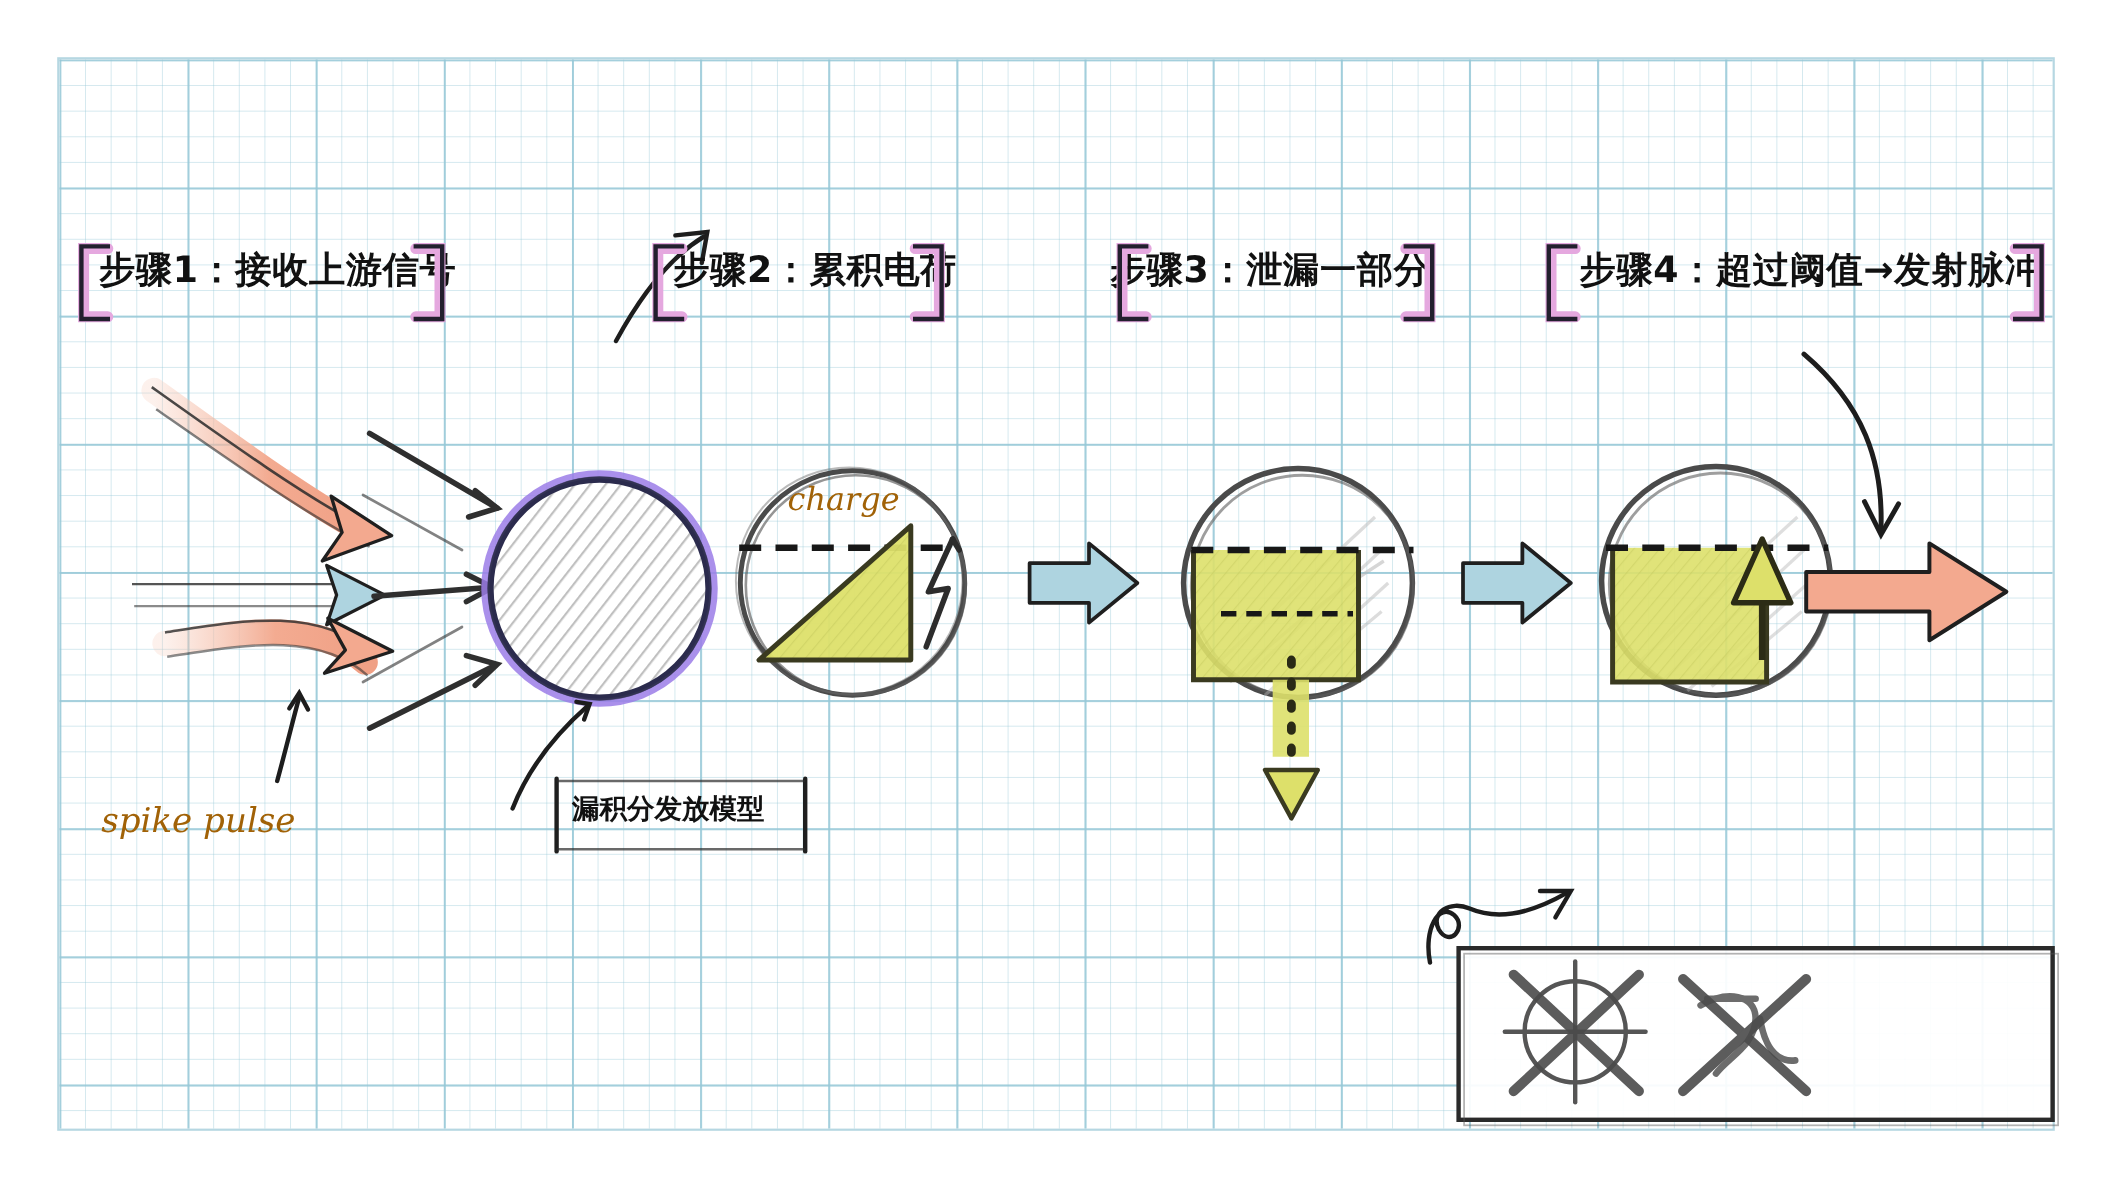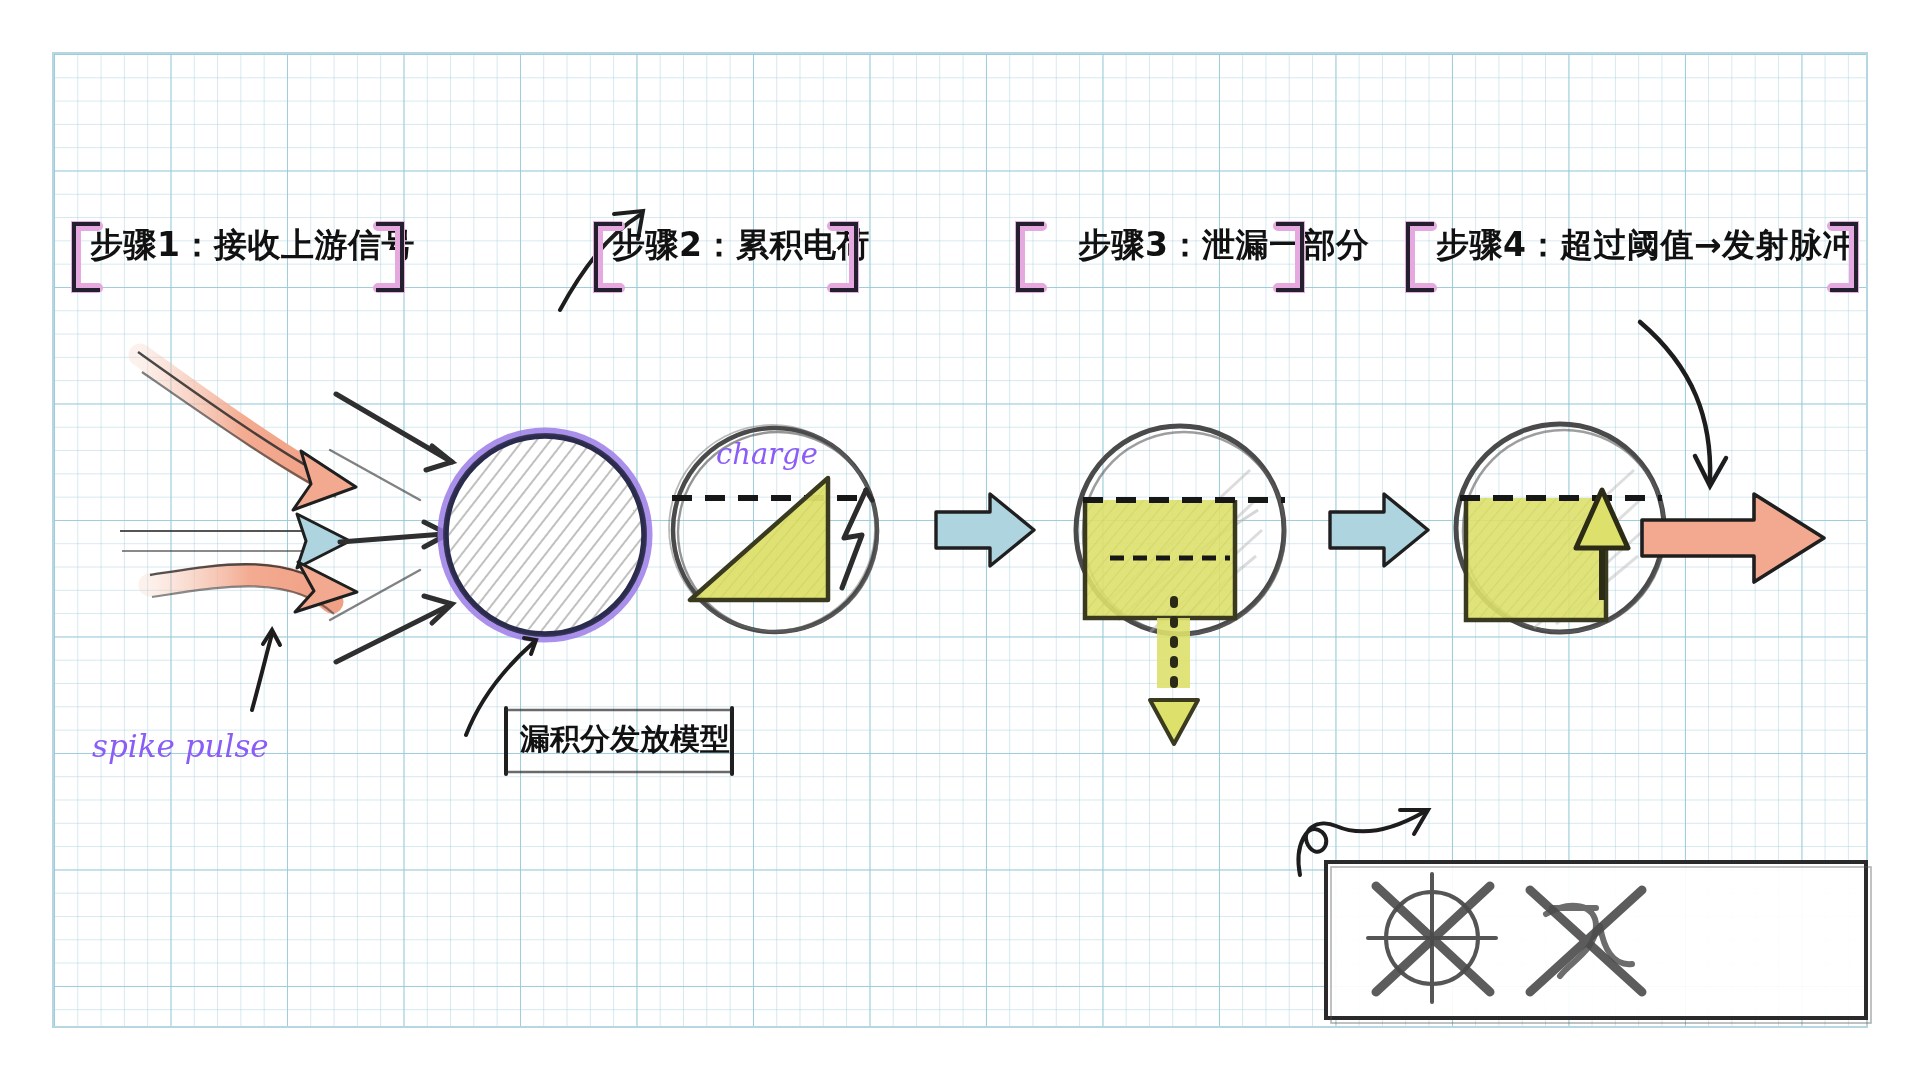--- a/index.html
+++ b/index.html
@@ -33,24 +33,24 @@
   svg#art{position:absolute;left:0;top:0;width:1920px;height:1080px;overflow:visible;}
 
   
   .cjk{font-family:"DejaVu Sans","Liberation Sans",sans-serif;font-weight:bold;color:#111;}
   .step-label{
     position:absolute;white-space:nowrap;
     font-size:33px;letter-spacing:.5px;line-height:1;
   }
   .hand{
     position:absolute;white-space:nowrap;
-    font-family:"DejaVu Serif",serif;font-style:italic;color:#8b5cf6;
+    font-family:"DejaVu Serif",serif;font-style:italic;color:#a16207;
   }
   .note-line{font-size:30px;line-height:1.30;white-space:nowrap;}
-  .model-tag{position:absolute;white-space:nowrap;font-size:30px;}
+  .model-tag{position:absolute;white-space:nowrap;font-size:25px;}
 </style>
 </head>
 <body>
 
 <div id="stage">
 
   <div id="paper"></div>
 
   <svg id="art" viewBox="0 0 1920 1080">
     <defs>
@@ -258,21 +258,21 @@
     <g stroke="#e5a8df" stroke-width="10" fill="none" stroke-linecap="round">
       <path d="M30,18 L8,18 L8,80 L30,80"></path>
         <path d="M242,18 L264,18 L264,80 L242,80"></path>
     </g>
     <g stroke="#231f2e" stroke-width="4" fill="none" stroke-linecap="square">
       <path d="M30,16 L6,16 L6,82 L30,82"></path>
         <path d="M242,16 L266,16 L266,82 L242,82"></path>
     </g>
   </svg>
 
-  <div class="step-label cjk" style="left:1078px;top:228px;">步骤3：泄漏一部分</div>
+  <div class="step-label cjk" style="left:988px;top:228px;padding-left:21px;">步骤3：泄漏一部分</div>
   <svg style="position:absolute;left:1012px;top:208px;width:296px;height:90px;overflow:visible;">
     <g stroke="#e5a8df" stroke-width="10" fill="none" stroke-linecap="round">
       <path d="M30,18 L8,18 L8,80 L30,80"></path>
         <path d="M266,18 L288,18 L288,80 L266,80"></path>
     </g>
     <g stroke="#231f2e" stroke-width="4" fill="none" stroke-linecap="square">
       <path d="M30,16 L6,16 L6,82 L30,82"></path>
         <path d="M266,16 L290,16 L290,82 L266,82"></path>
     </g>
   </svg>

